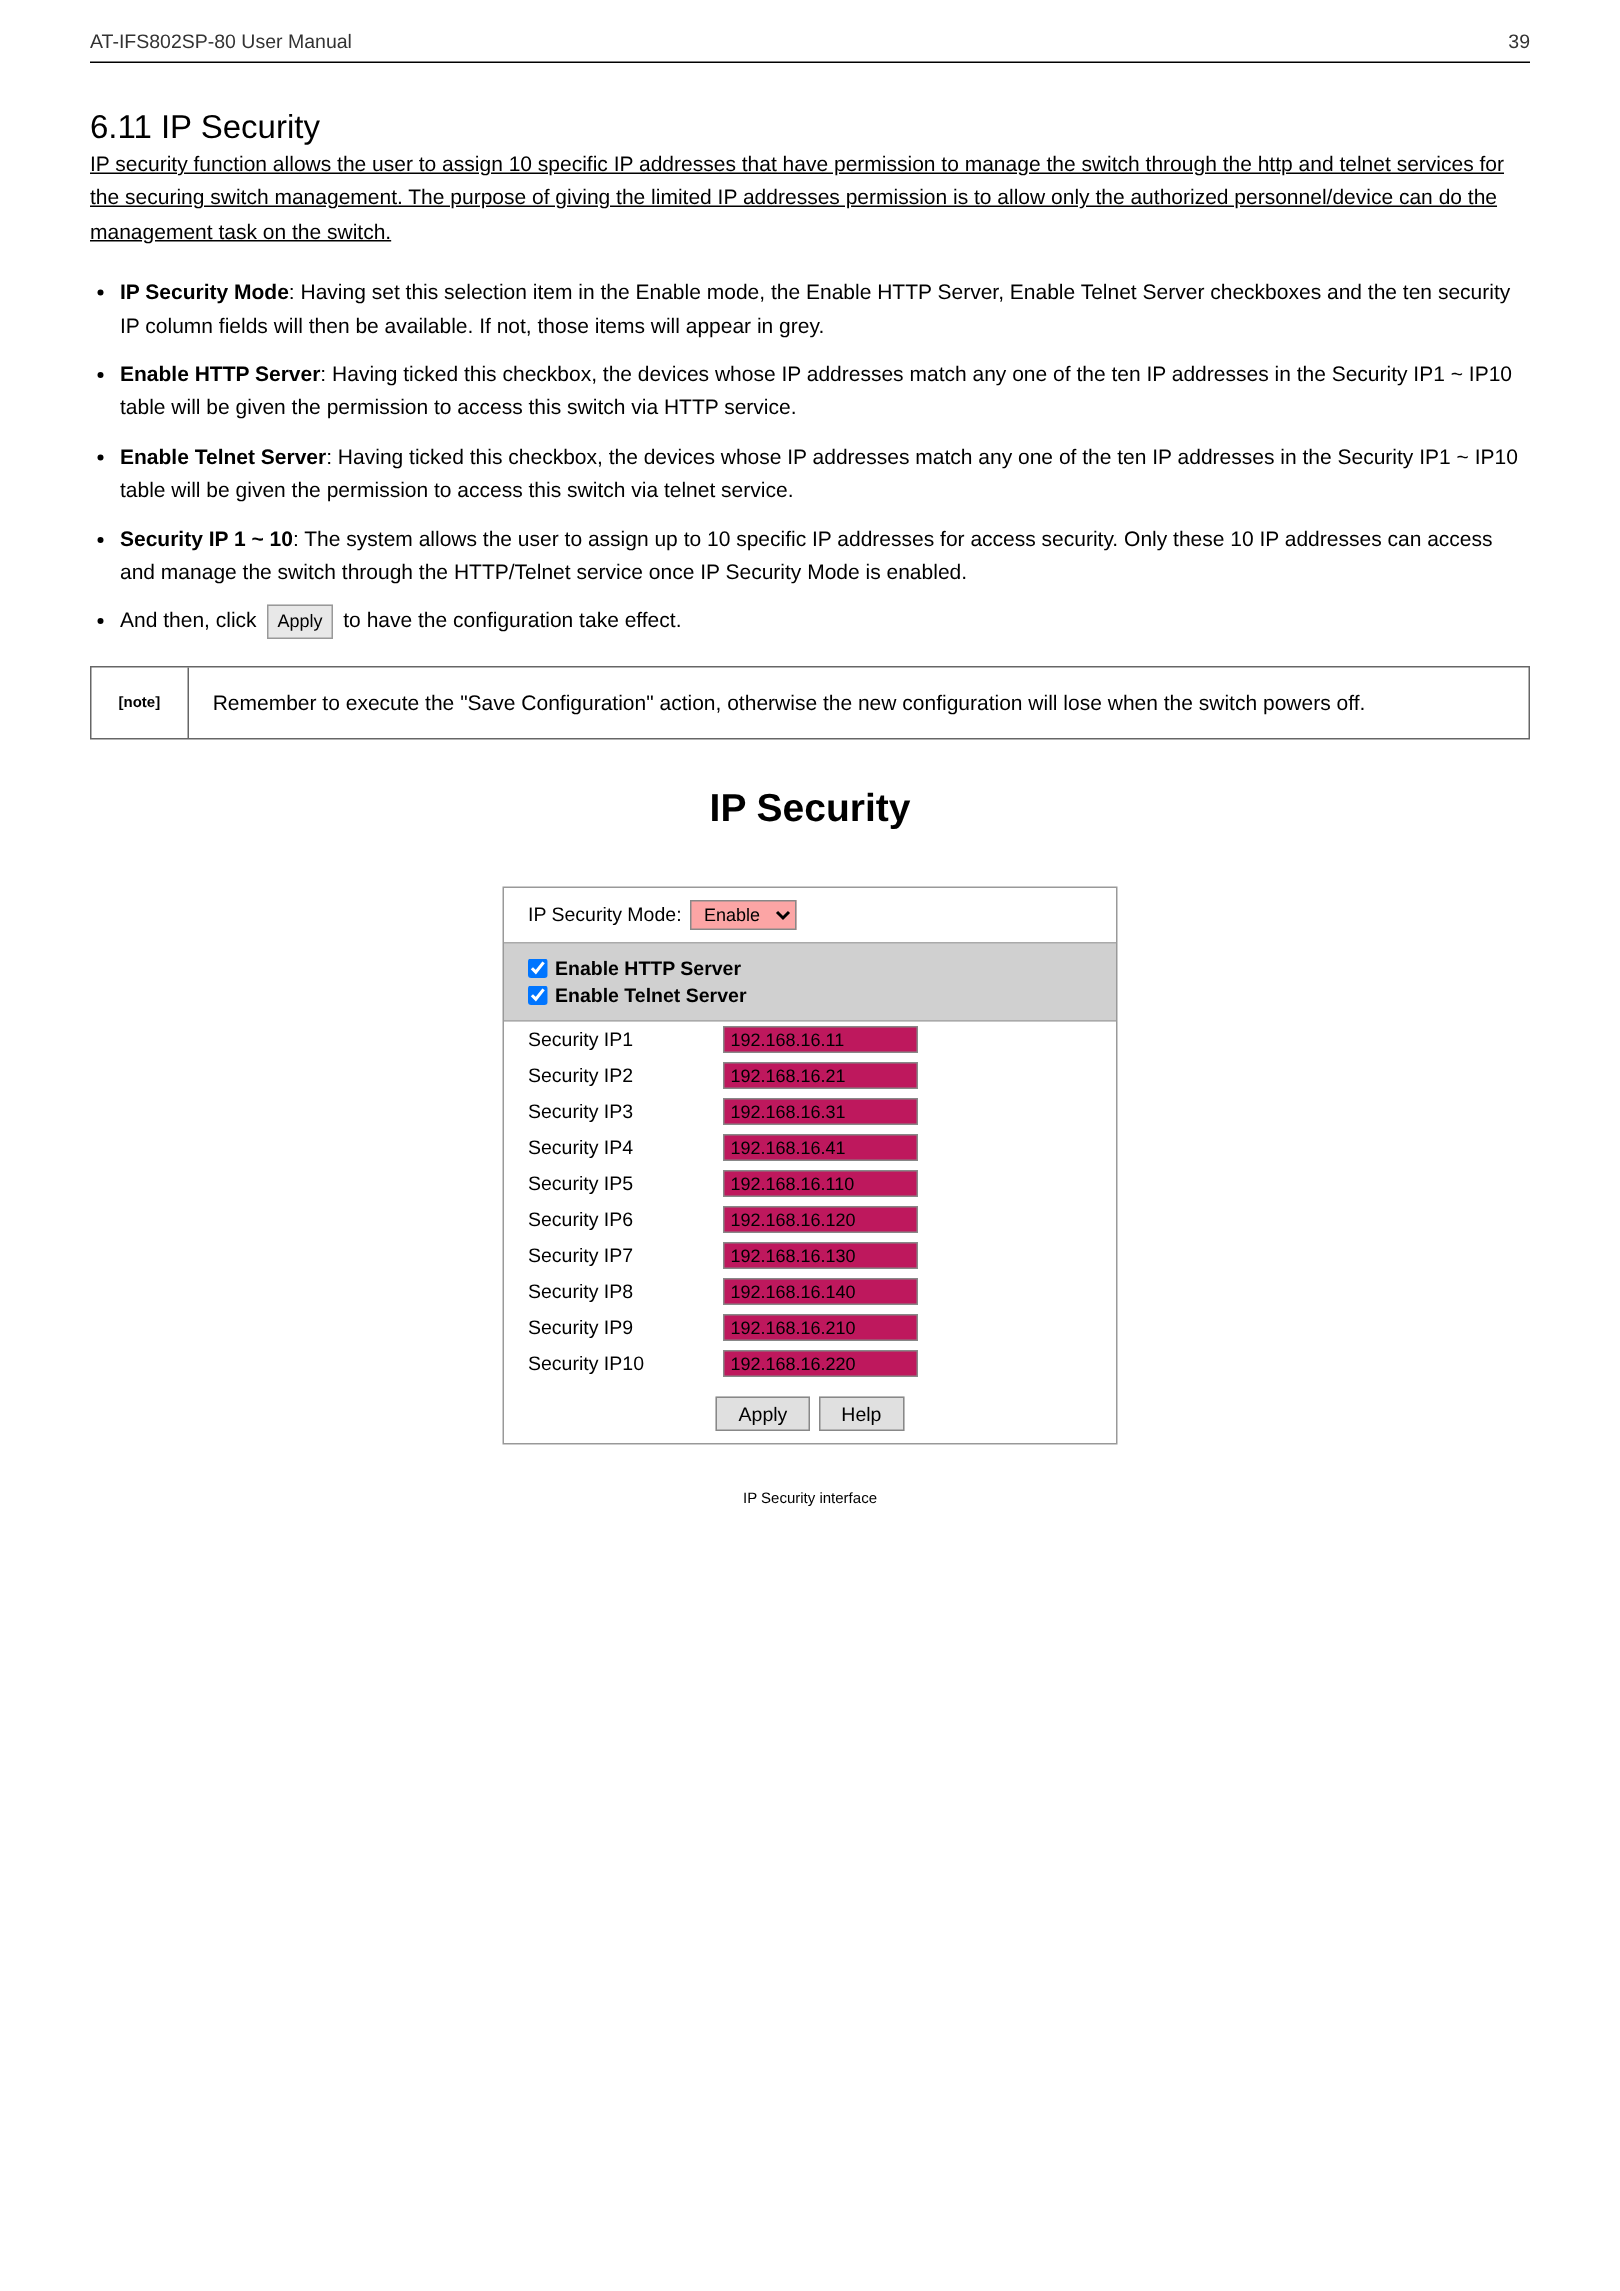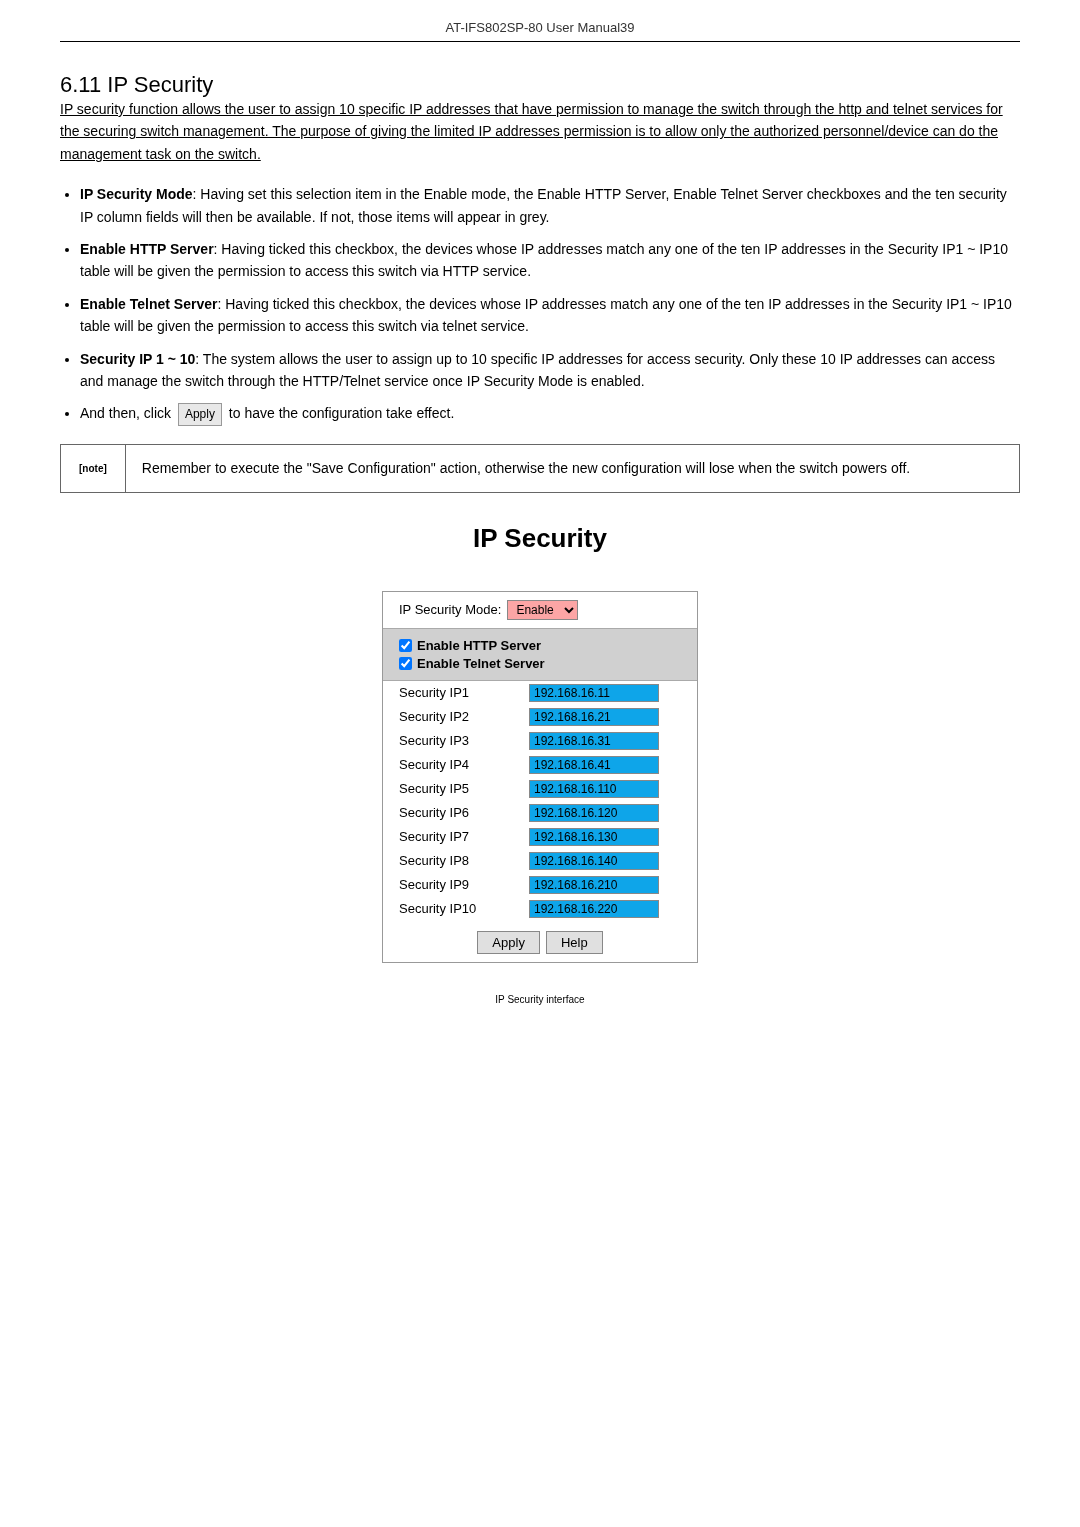--- a/index.html
+++ b/index.html
@@ -10,21 +10,21 @@
       color: #000;
       width: 1080px;
       min-height: 1527px;
     }
     .page {
       padding: 20px 60px 40px 60px;
       position: relative;
     }
     .header {
       display: flex;
-      justify-content: center;
+      justify-content: space-between;
       align-items: center;
       border-bottom: 1px solid #000;
       padding-bottom: 6px;
       margin-bottom: 30px;
     }
     .header-title {
       font-size: 13px;
       color: #333;
     }
     .header-page {
@@ -88,21 +88,21 @@
       margin-top: 20px;
       gap: 21px;
     }
     .ui-panel-title {
       font-size: 26px;
       font-weight: bold;
       margin-bottom: 16px;
     }
     .ui-panel {
       border: 1px solid #999;
-      width: 316px;
+      width: 410px;
     }
     .mode-row {
       display: flex;
       align-items: center;
       padding: 8px 16px;
       font-size: 13px;
       gap: 6px;
     }
     .mode-label {
       font-size: 13px;
@@ -141,21 +141,21 @@
     .ip-table td:first-child {
       font-weight: normal;
       width: 130px;
       margin-top: 16px;
     }
     .ip-input {
       border: 1px solid #888;
       padding: 1px 4px;
       font-size: 12px;
       width: 130px;
-      background: #0ea5e9;
+      background: #be185d;
     }
     .button-row {
       display: flex;
       justify-content: center;
       gap: 6px;
       padding: 10px 0 8px 0;
     }
     .btn {
       border: 1px solid #888;
       background: #e0e0e0;

